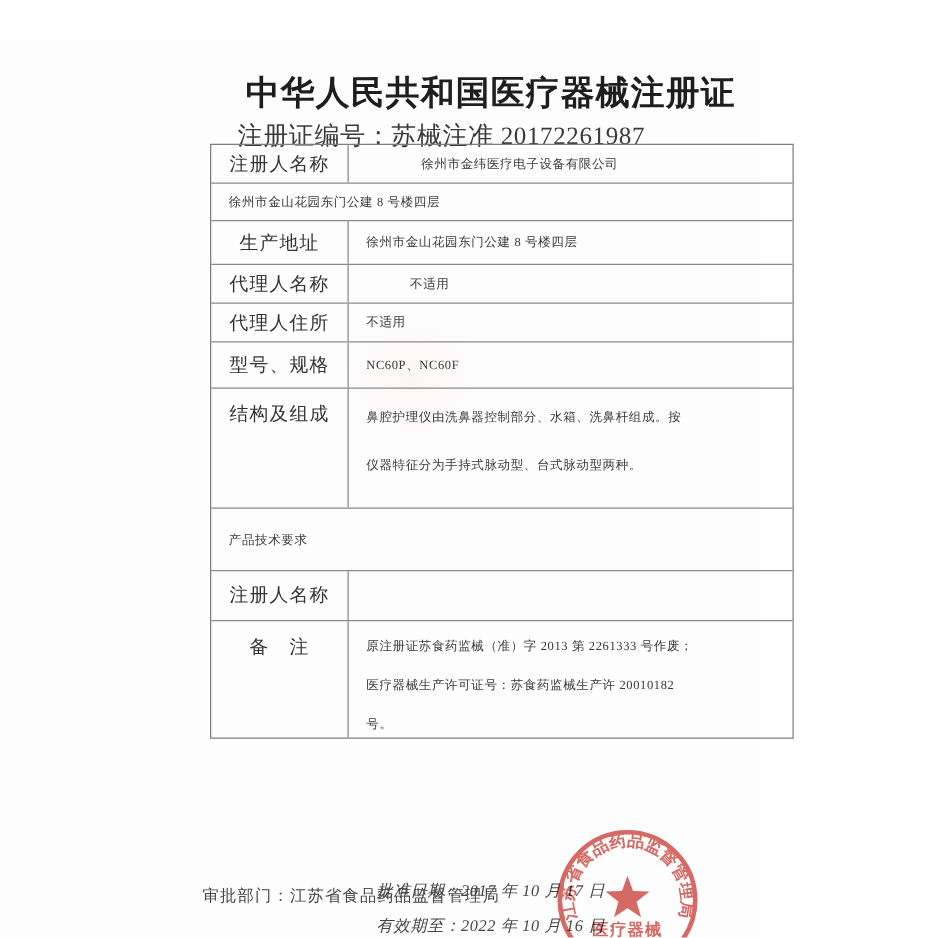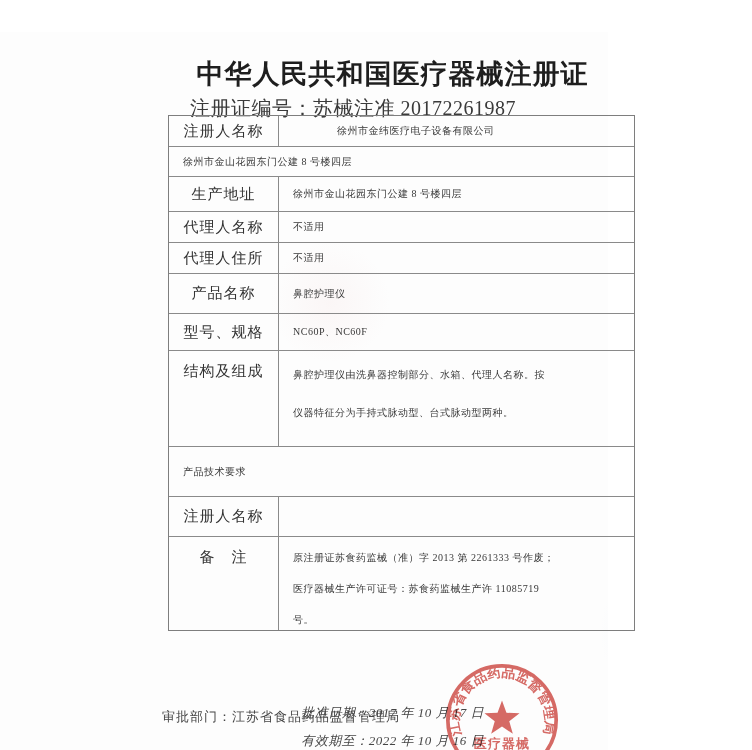--- a/index.html
+++ b/index.html
@@ -84,52 +84,48 @@
         <div class="tlabel">注册人名称</div>
         <div class="tvalue">徐州市金纬医疗电子设备有限公司</div>
       </div>
       <div class="trow" style="height: 30px;">
         <div class="tvalue">徐州市金山花园东门公建 8 号楼四层</div>
       </div>
       <div class="trow" style="height: 35px;">
         <div class="tlabel">生产地址</div>
         <div class="tvalue">徐州市金山花园东门公建 8 号楼四层</div>
       </div>
-      <div class="trow" style="height: 31px;">
+      <div class="trow" style="height: 31px; gap: 35px;">
         <div class="tlabel">代理人名称</div>
         <div class="tvalue">不适用</div>
       </div>
       <div class="trow" style="height: 31px;">
         <div class="tlabel">代理人住所</div>
         <div class="tvalue">不适用</div>
       </div>
-      <div class="trow" style="height: 40px;">
-        <div class="tlabel">产品名称</div>
-        <div class="tvalue">鼻腔护理仪</div>
-      </div>
       <div class="trow" style="height: 37px;">
         <div class="tlabel">型号、规格</div>
         <div class="tvalue">NC60P、NC60F</div>
       </div>
       <div class="trow top" style="height: 96px;">
         <div class="tlabel">结构及组成</div>
-        <div class="tvalue" style="line-height: 38px;">鼻腔护理仪由洗鼻器控制部分、水箱、代理人名称。按
+        <div class="tvalue" style="line-height: 38px;">鼻腔护理仪由洗鼻器控制部分、水箱、洗鼻杆组成。按
 仪器特征分为手持式脉动型、台式脉动型两种。</div>
       </div>
       <div class="trow" style="height: 50px;">
         <div class="tvalue">产品技术要求</div>
       </div>
       <div class="trow" style="height: 40px;">
         <div class="tlabel">注册人名称</div>
         <div class="tvalue"></div>
       </div>
       <div class="trow top" style="height: 93px;">
         <div class="tlabel">备　注</div>
         <div class="tvalue" style="line-height: 31px;">原注册证苏食药监械（准）字 2013 第 2261333 号作废；
-医疗器械生产许可证号：苏食药监械生产许 11085719
+医疗器械生产许可证号：苏食药监械生产许 20010182
 号。</div>
       </div>
     </div>
 
   <div class="footer-dept"><span>审批部门：</span><span>江苏省食品药品监督管理局</span></div>
 
   <div class="footer-date approve"><span>批准日期：</span><span>2017 年 10 月 17 日</span></div>
 
   <div class="footer-date valid"><span>有效期至：</span><span>2022 年 10 月 16 日</span></div>
 

